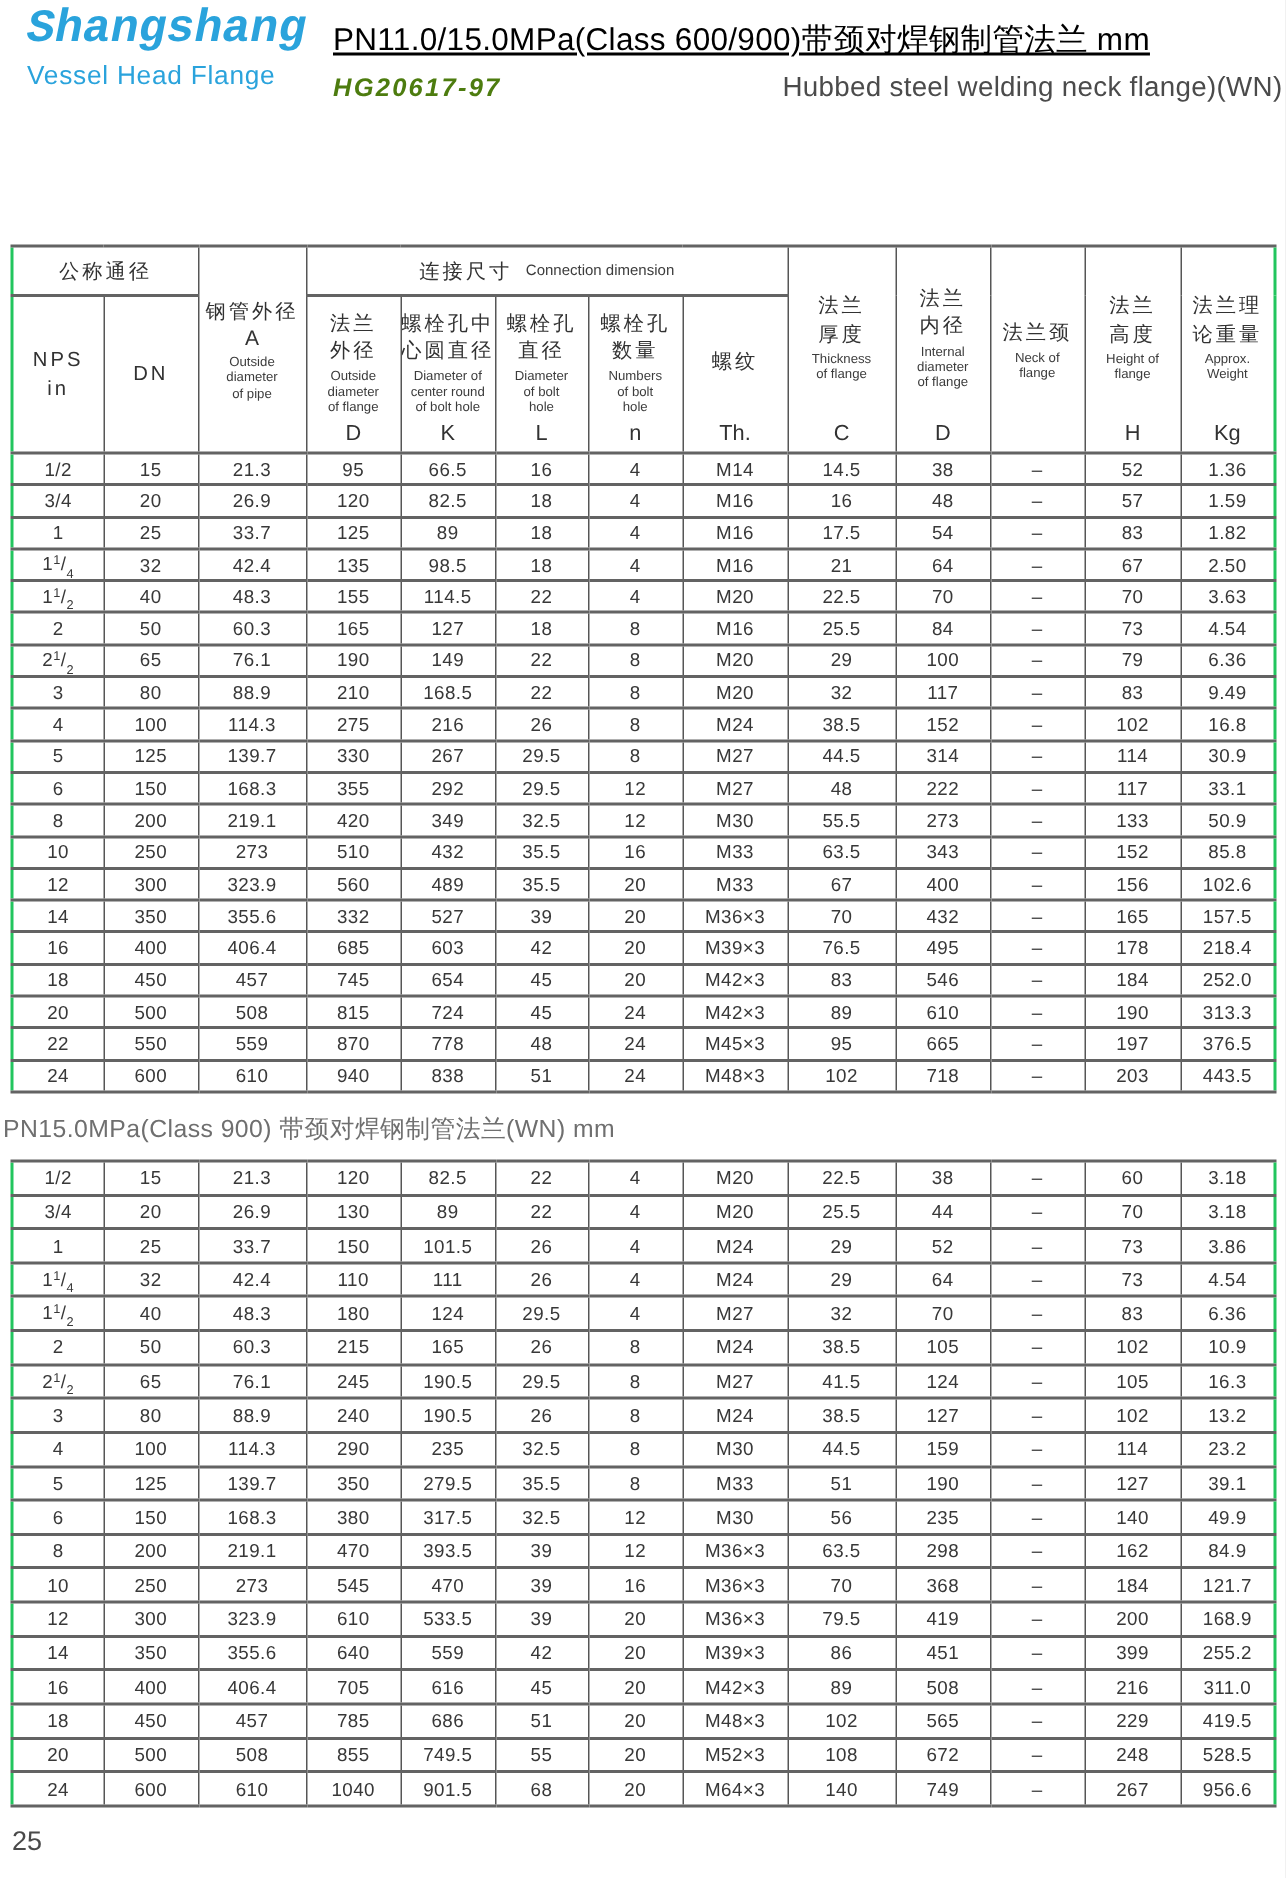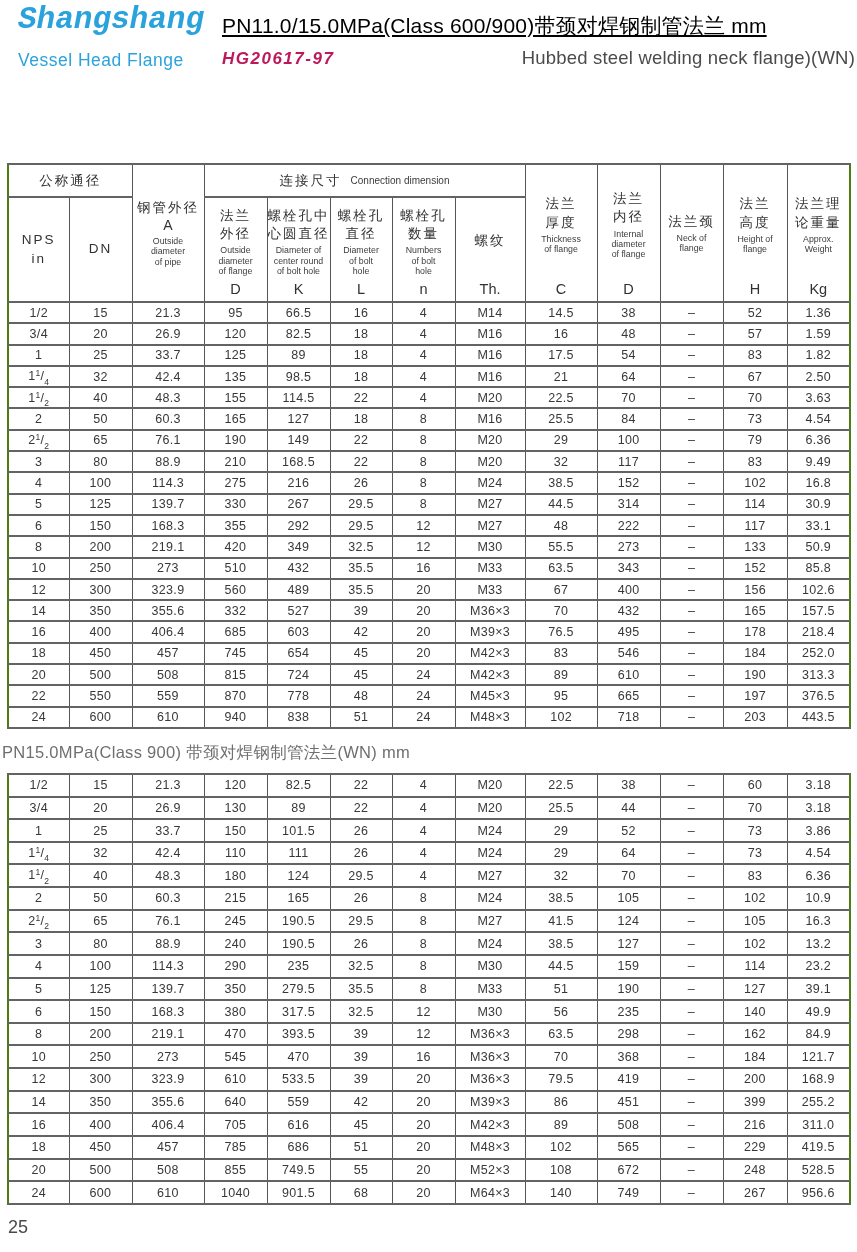--- a/index.html
+++ b/index.html
@@ -9,31 +9,31 @@
     background:#ffffff;
     overflow:hidden;
     font-family:"Liberation Sans","DejaVu Sans",sans-serif;
     color:#3c3c3c;
     margin:0 auto;
   }
   
   .doc-header{display:flex;padding:4px 0 0 18px;height:98px;box-sizing:border-box;}
   .logo-block{width:204px;flex:0 0 204px;}
   .logo-brand{font-size:31px;font-weight:bold;font-style:italic;color:#2aa3dc;letter-spacing:0px;line-height:1.05;font-family:Liberation Mono, monospace;}
-  .logo-tagline{font-size:17.5px;color:#2aa3dc;margin-top:13px;letter-spacing:0.5px;white-space:nowrap;}
+  .logo-tagline{font-size:17.5px;color:#2aa3dc;margin-top:3px;letter-spacing:0.5px;white-space:nowrap;}
   .title-block{flex:1;padding:8px 2px 0 0;}
   .doc-title{font-size:21px;color:#000000;white-space:nowrap;letter-spacing:0.2px;text-decoration:underline;}
   .title-row2{display:flex;justify-content:space-between;align-items:baseline;margin-top:7px;}
-  .standard-code{font-size:17px;font-weight:bold;font-style:italic;color:#be185d;letter-spacing:1.5px;}
+  .standard-code{font-size:17px;font-weight:bold;font-style:italic;color:#4d7c0f;letter-spacing:1.5px;}
   .doc-subtitle{font-size:18.5px;color:#4b4b4b;letter-spacing:0.2px;}
   
   .dim-table{
     border-collapse:collapse;table-layout:fixed;
     width:842px;margin-left:7px;
-    border:2px solid #4d7c0f;
+    border:2px solid #22c55e;
   }
   .dim-table th,.dim-table td{
     border-left:1px solid #565656;border-right:1px solid #565656;
     border-top:2px solid #636363;border-bottom:2px solid #636363;
     padding:0;font-weight:normal;text-align:center;vertical-align:middle;
     overflow:hidden;
   }
   #table-pn11{margin-top:65px;}
   .hrow1{height:33px;}
   .hrow2{height:105px;}

